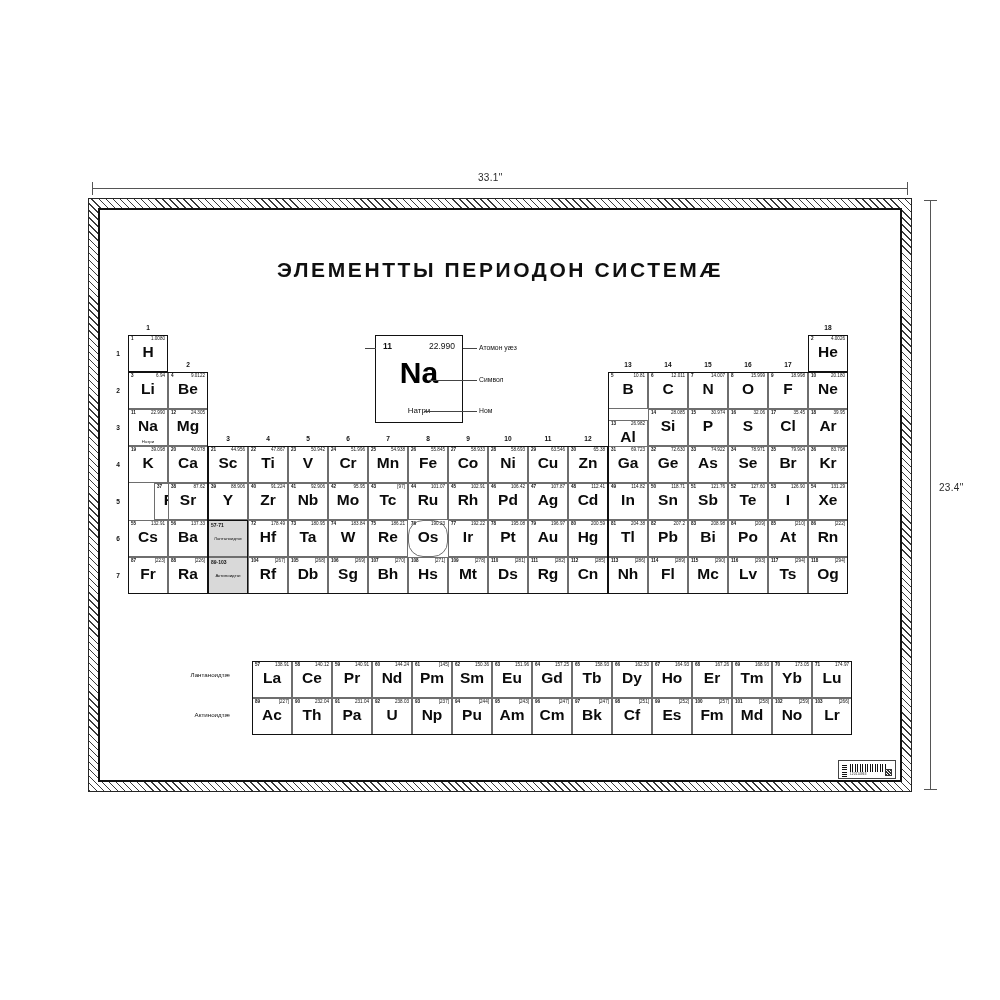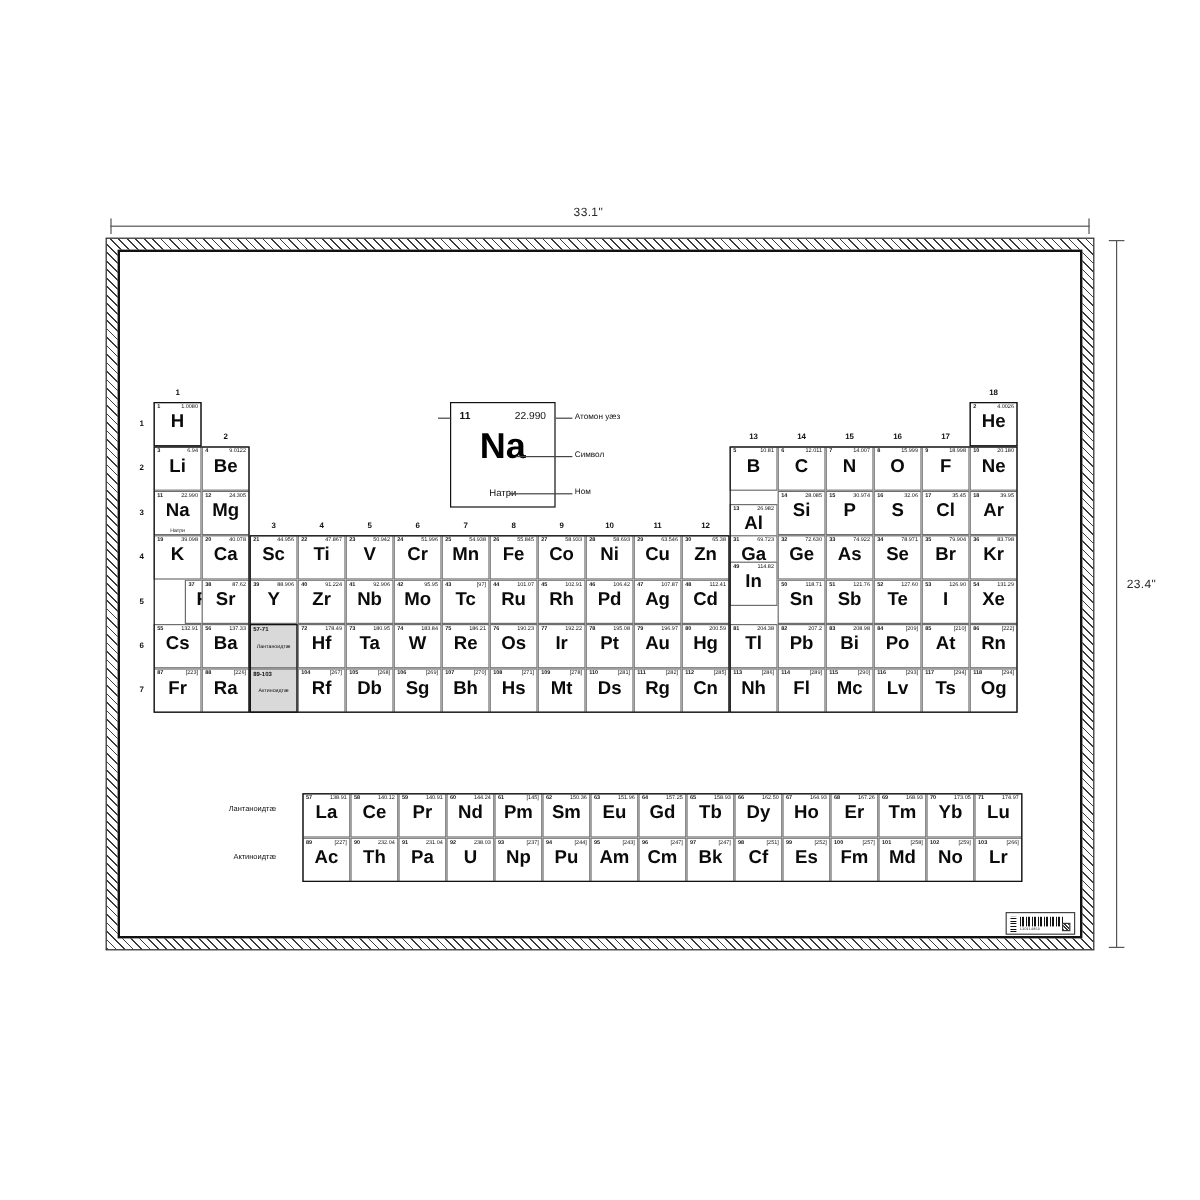--- a/index.html
+++ b/index.html
@@ -205,20 +205,21 @@
   <div class="dim-label" style="left:478px; top:172px;">33.1"</div>
 
   <div class="dim-line dim-v" style="left:930px; top:200px; height:590px;"></div>
   <div class="dim-tick" style="left:924px; top:200px; width:13px; height:1px;"></div>
   <div class="dim-tick" style="left:924px; top:789px; width:13px; height:1px;"></div>
   <div class="dim-label" style="left:939px; top:482px;">23.4"</div>
 
   <div class="frame-outer"></div>
   <div class="frame-inner"></div>
 
+  <div class="poster-title">ЭЛЕМЕНТТЫ ПЕРИОДОН СИСТЕМÆ</div>
 
   <div class="legend-box">
     <span class="lnum">11</span>
     <span class="lwt">22.990</span>
     <span class="lsym">Na</span>
     <span class="lnm">Натри</span>
   </div>
 
   <div class="leader" style="left:365px; top:348px; width:11px;"></div>
 
@@ -495,21 +496,21 @@
       <div class="cell" style="left: 528px; top: 483px;">
         <span class="num">47</span>
         <span class="wt">107.87</span>
         <span class="sym">Ag</span>
       </div>
       <div class="cell" style="left: 568px; top: 483px;">
         <span class="num">48</span>
         <span class="wt">112.41</span>
         <span class="sym">Cd</span>
       </div>
-      <div class="cell" style="left: 608px; top: 468px;">
+      <div class="cell" style="left: 608px; top: 483px;">
         <span class="num">49</span>
         <span class="wt">114.82</span>
         <span class="sym">In</span>
       </div>
       <div class="cell" style="left: 648px; top: 483px;">
         <span class="num">50</span>
         <span class="wt">118.71</span>
         <span class="sym">Sn</span>
       </div>
       <div class="cell" style="left: 688px; top: 483px;">
@@ -555,21 +556,21 @@
       <div class="cell" style="left: 328px; top: 520px;">
         <span class="num">74</span>
         <span class="wt">183.84</span>
         <span class="sym">W</span>
       </div>
       <div class="cell" style="left: 368px; top: 520px;">
         <span class="num">75</span>
         <span class="wt">186.21</span>
         <span class="sym">Re</span>
       </div>
-      <div class="cell" style="left: 408px; top: 520px;">
+      <div class="cell" style="left: 408px; top: 520px; border-radius: 15px;">
         <span class="num">76</span>
         <span class="wt">190.23</span>
         <span class="sym">Os</span>
       </div>
       <div class="cell" style="left: 448px; top: 520px;">
         <span class="num">77</span>
         <span class="wt">192.22</span>
         <span class="sym">Ir</span>
       </div>
       <div class="cell" style="left: 488px; top: 520px; padding-left: 24px;">

